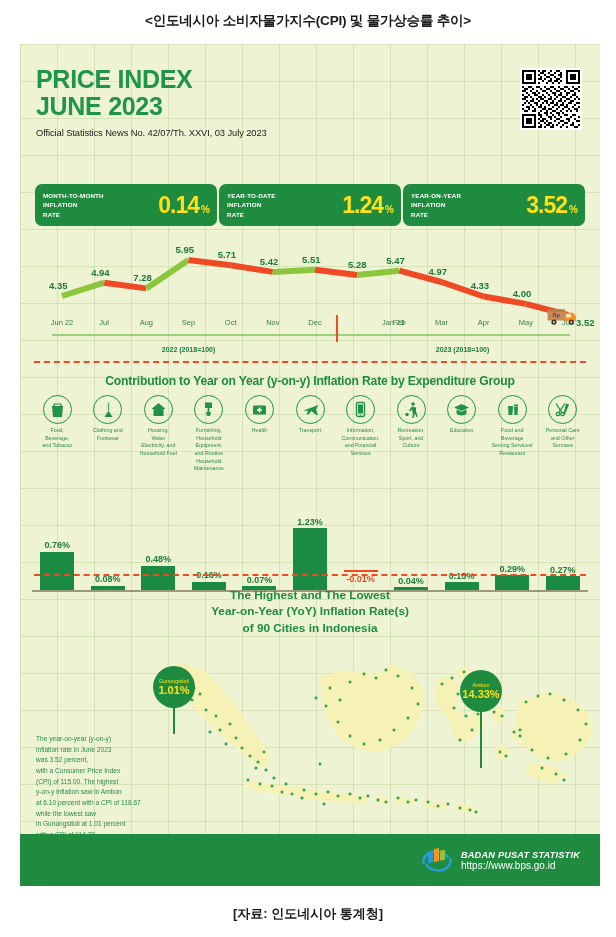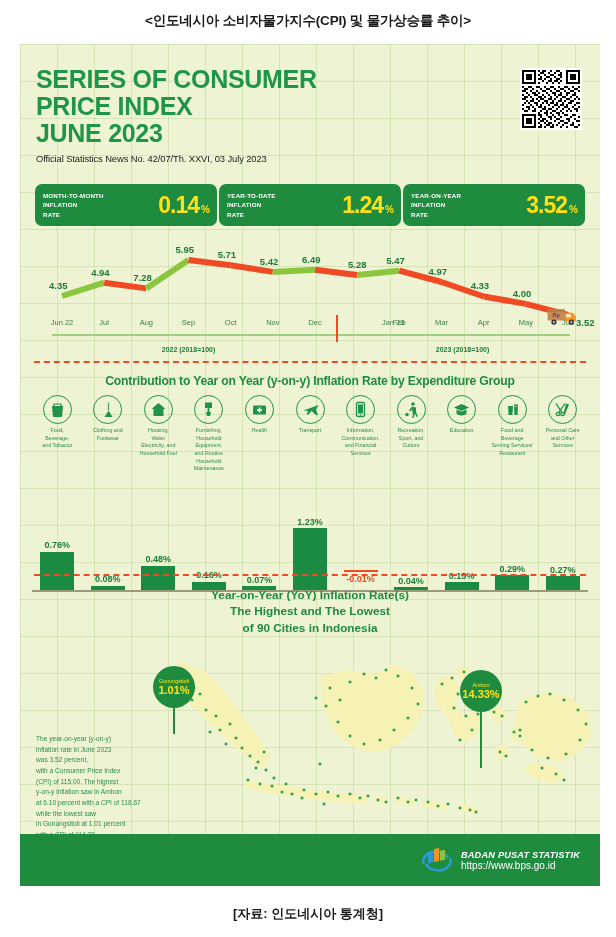--- a/index.html
+++ b/index.html
@@ -169,21 +169,20 @@
 </head>
 <body>
 
 <div class="korean-caption">&lt;인도네시아 소비자물가지수(CPI) 및 물가상승률 추이&gt;</div>
 
 <div id="infographic">
   <div class="grid-bg"></div>
 
   <div class="header">
     <div class="main-title">
-      <div>SERIES OF CONSUMER</div>
       <div>PRICE INDEX</div>
       <div>JUNE 2023</div>
     </div>
     <div class="subtitle">Official Statistics News No. 42/07/Th. XXVI, 03 July 2023</div>
   </div>
 
   <div class="qrcode">
     <svg viewBox="0 0 29 29" width="58" height="58" shape-rendering="crispEdges">
       <rect width="29" height="29" fill="#fff"></rect>
       <g fill="#000">
@@ -443,21 +442,21 @@
         <line x1="463.7" y1="60.5" x2="505.8" y2="67.9" stroke="#ef4a23" stroke-width="6" stroke-linecap="butt"></line>
         <line x1="505.8" y1="67.9" x2="548.0" y2="78.8" stroke="#ef4a23" stroke-width="6" stroke-linecap="butt"></line>
       </svg>
     <div id="line-labels">
         <div class="lc-label" style="left: 29px; top: 44.0323px;">4.35</div>
         <div class="lc-label" style="left: 71.1667px; top: 30.7097px;">4.94</div>
         <div class="lc-label" style="left: 113.333px; top: 36.3548px;">7.28</div>
         <div class="lc-label" style="left: 155.5px; top: 7.90323px;">5.95</div>
         <div class="lc-label" style="left: 197.667px; top: 13.3226px;">5.71</div>
         <div class="lc-label" style="left: 239.833px; top: 19.871px;">5.42</div>
-        <div class="lc-label" style="left: 282px; top: 17.8387px;">6.49</div>
+        <div class="lc-label" style="left: 282px; top: 17.8387px;">5.51</div>
         <div class="lc-label" style="left: 328px; top: 23.0323px;">5.28</div>
         <div class="lc-label" style="left: 366.333px; top: 18.7419px;">5.47</div>
         <div class="lc-label" style="left: 408.5px; top: 30.0323px;">4.97</div>
         <div class="lc-label" style="left: 450.667px; top: 44.4839px;">4.33</div>
         <div class="lc-label" style="left: 492.833px; top: 51.9355px;">4.00</div>
         <div class="lc-label" style="left: 556px; top: 80.7742px;">3.52</div>
       </div>
     <div class="axis-line"></div>
     <div id="axis-ticks">
         <div class="axis-tick" style="left: 42px;">Jun 22</div>
@@ -669,22 +668,22 @@
           <div class="bar-value">0.27%</div>
           <div class="bar-rect" style="height: 13.6098px;"></div>
         </div>
       </div>
     <div class="bar-baseline"></div>
   </div>
 
   <div class="dashed-sep" style="top:530px"></div>
 
   <div class="map-title">
+    <div>The Highest and The Lowest</div>
     <div>Year-on-Year (YoY) Inflation Rate(s)</div>
-    <div>The Highest and The Lowest</div>
     <div>of 90 Cities in Indonesia</div>
   </div>
 
   <div class="map-wrap">
     <svg viewBox="0 0 580 190" width="580" height="190">
       <g fill="#f6f2b6">
 
         <path d="M150 22 L176 30 L198 50 L214 72 L232 92 L244 108 L248 120 L240 124 L226 112 L208 96 L190 80 L172 62 L158 46 L146 34 Z"></path>
         <path d="M160 18 L186 28 L208 52 L226 76 L240 96 L250 112 L246 122 L234 116 L216 100 L196 82 L178 64 L162 44 L152 28 Z"></path>
 

